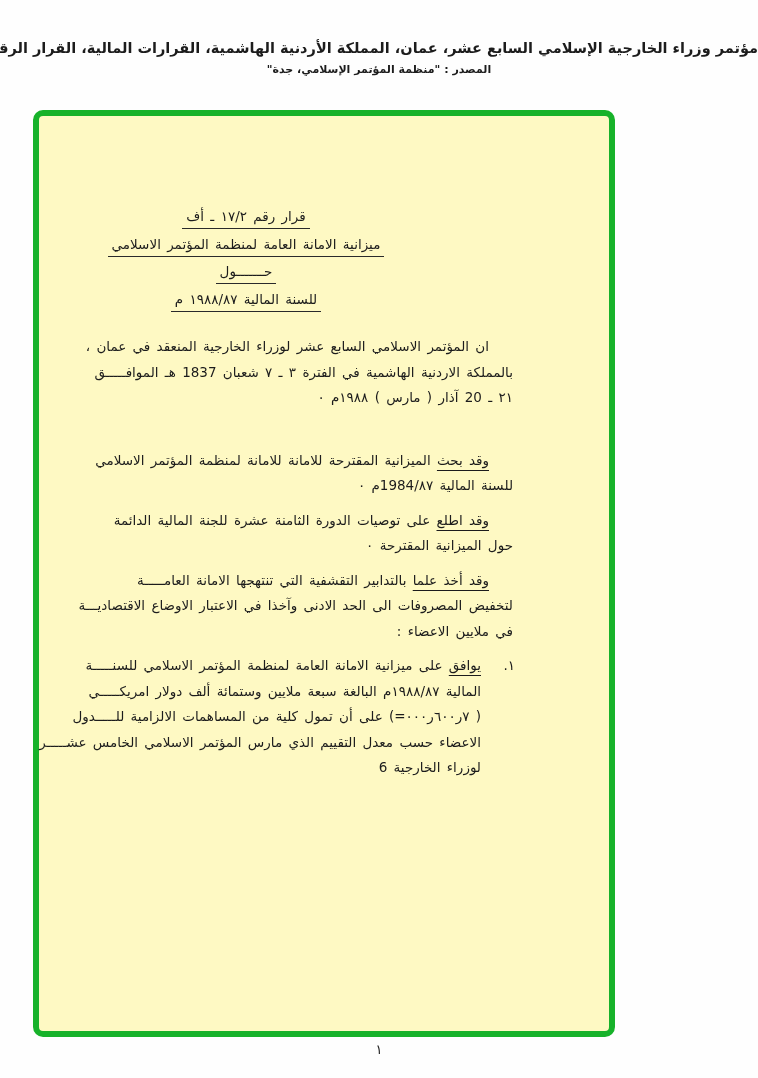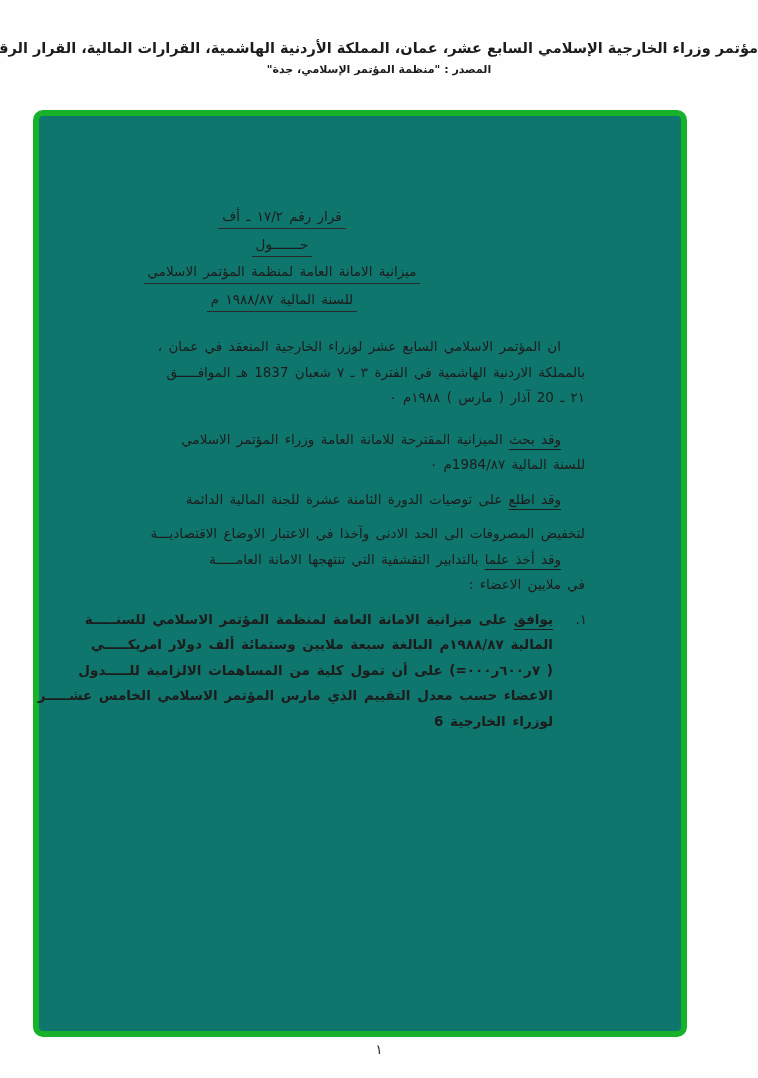--- a/index.html
+++ b/index.html
@@ -18,87 +18,88 @@
   .top-header .h-title {
     font-size: 14.5px; font-weight: bold; white-space: nowrap;
     letter-spacing: 0;
   }
   .top-header .h-source {
     margin-top: 7px; font-size: 11px; font-weight: bold;
   }
   
   .green-box {
     position: absolute; left: 33px; top: 110px;
-    width: 654px; height: 927px;
+    width: 582px; height: 927px;
     border: 6px solid #17b22a; border-radius: 10px;
     box-sizing: border-box;
-    background: #0f766e;
+    background: #fef9c3;
   }
   .content {
     padding: 88px 96px 0 55px;
     font-size: 13.5px; line-height: 25.5px;
     word-spacing: 2px;
   }
   
   .doc-title {
     text-align: center; margin-left: 0; margin-right: 115px;
     margin-bottom: 20px;
   }
   .doc-title .t-line { height: 27.5px; }
   .doc-title .t-line span {
     border-bottom: 1.5px solid #2a2a2a; padding: 0 4px 4px 4px;
   }
   
   .para { margin: 0 0 9px 0; text-align: right; }
-  .para.gap-lg { margin-bottom: 16px; }
+  .para.gap-lg { margin-bottom: 37px; }
   .para .line { white-space: nowrap; }
   .para .line.first { padding-right: 24px; }
   .u { text-decoration: underline; text-underline-offset: 4.5px; }
   
   .item { position: relative; padding-right: 32px; text-align: right; margin-top: 0; }
   .item .marker { position: absolute; right: -2px; top: 0; }
-  .item .line { white-space: nowrap; font-weight: bold; }
+  .item .line { white-space: nowrap; }
   
   .page-number {
     position: absolute; top: 1042px; left: 0; right: 0;
     text-align: center; font-size: 13px;
   }
 </style>
 </head>
 <body>
 
 <header class="top-header">
   <div class="h-title">مؤتمر وزراء الخارجية الإسلامي السابع عشر، عمان، المملكة الأردنية الهاشمية، القرارات المالية، القرار الرقم ١٧/٢-أف</div>
   <div class="h-source">المصدر :  "منظمة المؤتمر الإسلامي، جدة"</div>
 </header>
 
 <div class="green-box">
   <div class="content">
     <div class="doc-title">
         <div class="t-line"><span>قرار رقم ١٧/٢ ـ أف</span></div>
+        <div class="t-line"><span>ميزانية الامانة العامة لمنظمة المؤتمر الاسلامي</span></div>
         <div class="t-line"><span>حـــــــول</span></div>
-        <div class="t-line"><span>ميزانية الامانة العامة لمنظمة المؤتمر الاسلامي</span></div>
         <div class="t-line"><span>للسنة المالية ١٩٨٨/٨٧ م</span></div>
       </div>
     <div>
         <div class="para gap-lg">
           <div class="line first"><span>ان المؤتمر الاسلامي السابع عشر لوزراء الخارجية المنعقد في عمان ،</span></div>
           <div class="line"><span>بالمملكة الاردنية الهاشمية في الفترة ٣ ـ ٧ شعبان 1837 هـ الموافـــــق</span></div>
           <div class="line"><span>٢١ ـ 20 آذار ( مارس ) ١٩٨٨م ٠</span></div>
         </div>
         <div class="para">
-          <div class="line first"><span class="u">وقد بحث</span><span> الميزانية المقترحة للامانة العامة وزراء المؤتمر الاسلامي</span></div>
+          <div class="line first"><span class="u">وقد بحث</span><span> الميزانية المقترحة للامانة للامانة لمنظمة المؤتمر الاسلامي</span></div>
           <div class="line"><span>للسنة المالية 1984/٨٧م ٠</span></div>
         </div>
         <div class="para">
           <div class="line first"><span class="u">وقد اطلع</span><span> على توصيات الدورة الثامنة عشرة للجنة المالية الدائمة</span></div>
+          <div class="line"><span>حول الميزانية المقترحة ٠</span></div>
         </div>
         <div class="para">
+          <div class="line first"><span class="u">وقد أخذ علما</span><span> بالتدابير التقشفية التي تنتهجها الامانة العامـــــة</span></div>
           <div class="line"><span>لتخفيض المصروفات الى الحد الادنى وآخذا في الاعتبار الاوضاع الاقتصاديـــة</span></div>
-          <div class="line first"><span class="u">وقد أخذ علما</span><span> بالتدابير التقشفية التي تنتهجها الامانة العامـــــة</span></div>
           <div class="line"><span>في ملايين الاعضاء :</span></div>
         </div>
         <div class="item">
           <span class="marker">١.</span>
           <div class="line"><span class="u">يوافق</span><span> على ميزانية الامانة العامة لمنظمة المؤتمر الاسلامي للسنـــــة</span></div>
           <div class="line"><span>المالية ١٩٨٨/٨٧م البالغة سبعة ملايين وستمائة ألف دولار امريكـــــي</span></div>
           <div class="line"><span>( ٧ر٦٠٠ر٠٠٠=) على أن تمول كلية من المساهمات الالزامية للـــــدول</span></div>
           <div class="line"><span>الاعضاء حسب معدل التقييم الذي مارس المؤتمر الاسلامي الخامس عشـــــر</span></div>
           <div class="line"><span>لوزراء الخارجية 6</span></div>
         </div>

